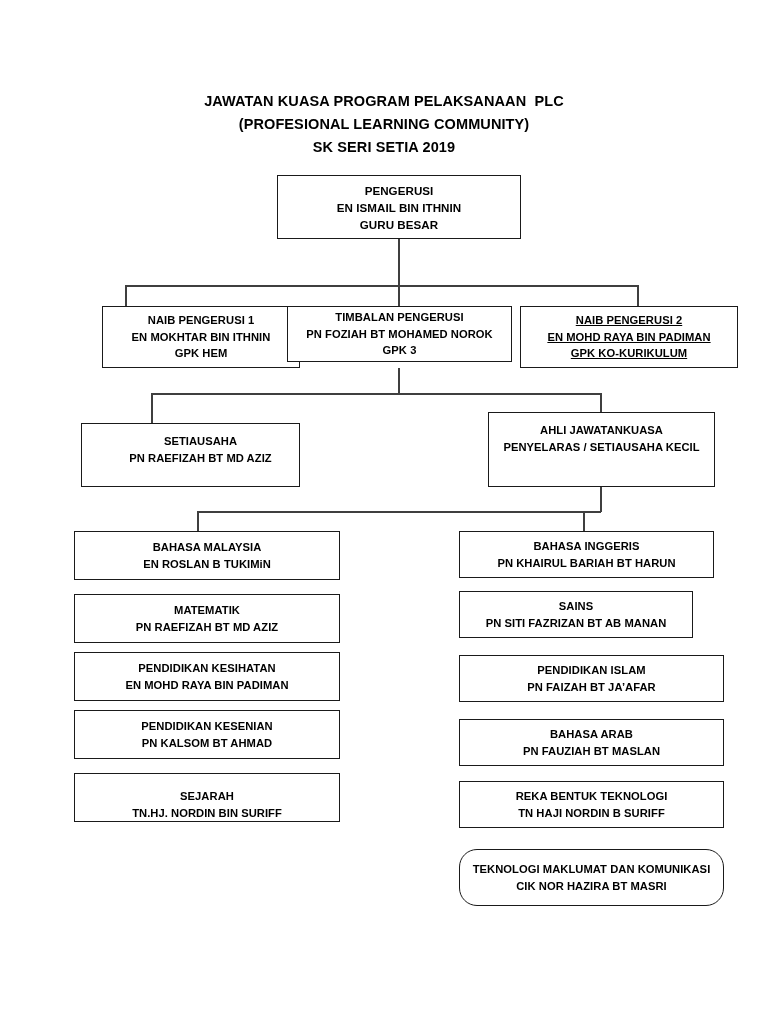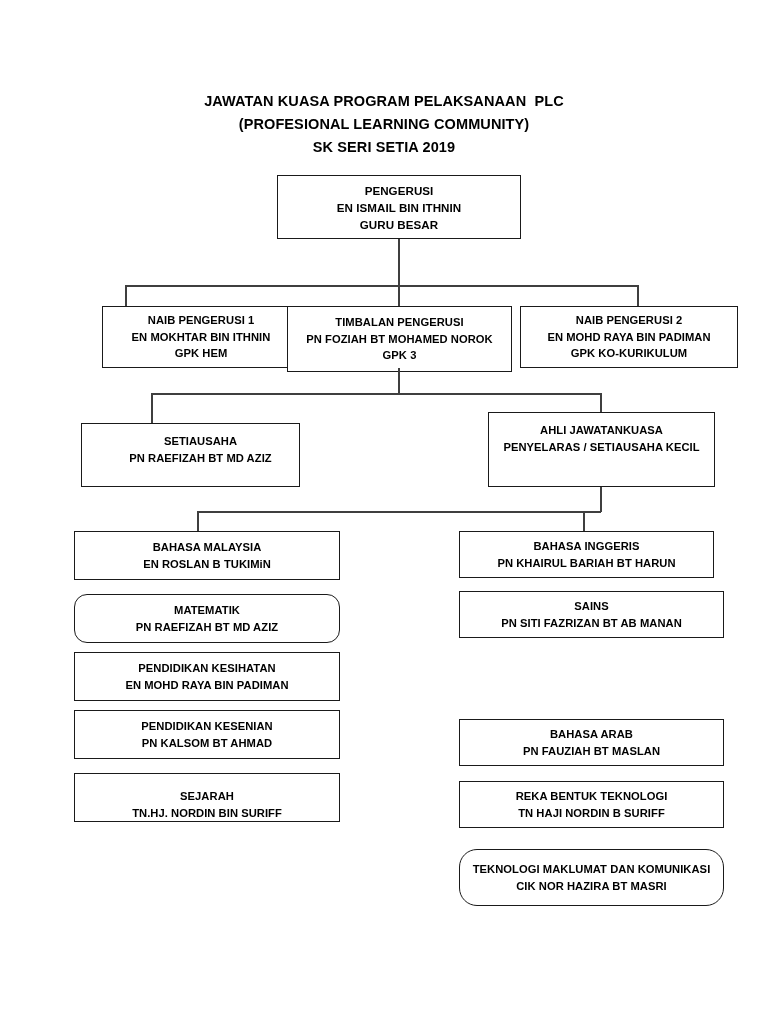--- a/index.html
+++ b/index.html
@@ -96,27 +96,27 @@
   <div class="conn vline" style="left:125px; top:285px; height:22px;"></div>
   <div class="conn vline" style="left:398px; top:285px; height:22px;"></div>
   <div class="conn vline" style="left:637px; top:285px; height:22px;"></div>
 
   <div class="node center" style="left:55px; top:306px; width:198px; height:62px;margin-left:47px;">
     <div class="node-line">NAIB PENGERUSI 1</div>
     <div class="node-line">EN MOKHTAR BIN ITHNIN</div>
     <div class="node-line">GPK HEM</div>
   </div>
 
-  <div class="node center" style="left:287px; top:306px; width:225px; height:66px;">
+  <div class="node center" style="left:287px; top:306px; width:225px; height:56px;">
     <div class="node-line">TIMBALAN PENGERUSI</div>
     <div class="node-line">PN FOZIAH BT MOHAMED NOROK</div>
     <div class="node-line">GPK 3</div>
   </div>
 
-  <div class="node center" style="left:520px; top:306px; width:218px; height:62px;">
+  <div class="node center" style="left:520px; top:306px; width:218px; height:62px;text-decoration:underline;">
     <div class="node-line">NAIB PENGERUSI 2</div>
     <div class="node-line">EN MOHD RAYA BIN PADIMAN</div>
     <div class="node-line">GPK KO-KURIKULUM</div>
   </div>
 
   <div class="conn vline" style="left:398px; top:368px; height:26px;"></div>
   <div class="conn hline" style="left:151px; top:393px; width:450px;"></div>
   <div class="conn vline" style="left:151px; top:393px; height:30px;"></div>
   <div class="conn vline" style="left:600px; top:393px; height:19px;"></div>
 
@@ -133,21 +133,21 @@
   <div class="conn vline" style="left:600px; top:487px; height:25px;"></div>
   <div class="conn hline" style="left:197px; top:511px; width:404px;"></div>
   <div class="conn vline" style="left:197px; top:511px; height:21px;"></div>
   <div class="conn vline" style="left:583px; top:511px; height:21px;"></div>
 
   <div class="node center" style="left:74px; top:531px; width:266px; height:49px;">
     <div class="node-line">BAHASA MALAYSIA</div>
     <div class="node-line">EN ROSLAN B TUKIMiN</div>
   </div>
 
-  <div class="node center" style="left:74px; top:594px; width:266px; height:49px;border-radius:13px;">
+  <div class="node center" style="left:74px; top:594px; width:266px; height:49px;">
     <div class="node-line">MATEMATIK</div>
     <div class="node-line">PN RAEFIZAH BT MD AZIZ</div>
   </div>
 
   <div class="node center" style="left:74px; top:652px; width:266px; height:49px;">
     <div class="node-line">PENDIDIKAN KESIHATAN</div>
     <div class="node-line">EN MOHD RAYA BIN PADIMAN</div>
   </div>
 
   <div class="node center" style="left:74px; top:710px; width:266px; height:49px;">
@@ -158,25 +158,29 @@
   <div class="node center" style="left:74px; top:773px; width:266px; height:49px;justify-content:flex-end;">
     <div class="node-line">SEJARAH</div>
     <div class="node-line">TN.HJ. NORDIN BIN SURIFF</div>
   </div>
 
   <div class="node center" style="left:459px; top:531px; width:255px; height:47px;">
     <div class="node-line">BAHASA INGGERIS</div>
     <div class="node-line">PN KHAIRUL BARIAH BT HARUN</div>
   </div>
 
-  <div class="node center" style="left:459px; top:591px; width:265px; height:47px;">
+  <div class="node center" style="left:459px; top:591px; width:234px; height:47px;">
     <div class="node-line">SAINS</div>
     <div class="node-line">PN SITI FAZRIZAN BT AB MANAN</div>
   </div>
 
+  <div class="node center" style="left:459px; top:655px; width:265px; height:47px;">
+    <div class="node-line">PENDIDIKAN ISLAM</div>
+    <div class="node-line">PN FAIZAH BT JA’AFAR</div>
+  </div>
 
   <div class="node center" style="left:459px; top:719px; width:265px; height:47px;">
     <div class="node-line">BAHASA ARAB</div>
     <div class="node-line">PN FAUZIAH BT MASLAN</div>
   </div>
 
   <div class="node center" style="left:459px; top:781px; width:265px; height:47px;">
     <div class="node-line">REKA BENTUK TEKNOLOGI</div>
     <div class="node-line">TN HAJI NORDIN B SURIFF</div>
   </div>

